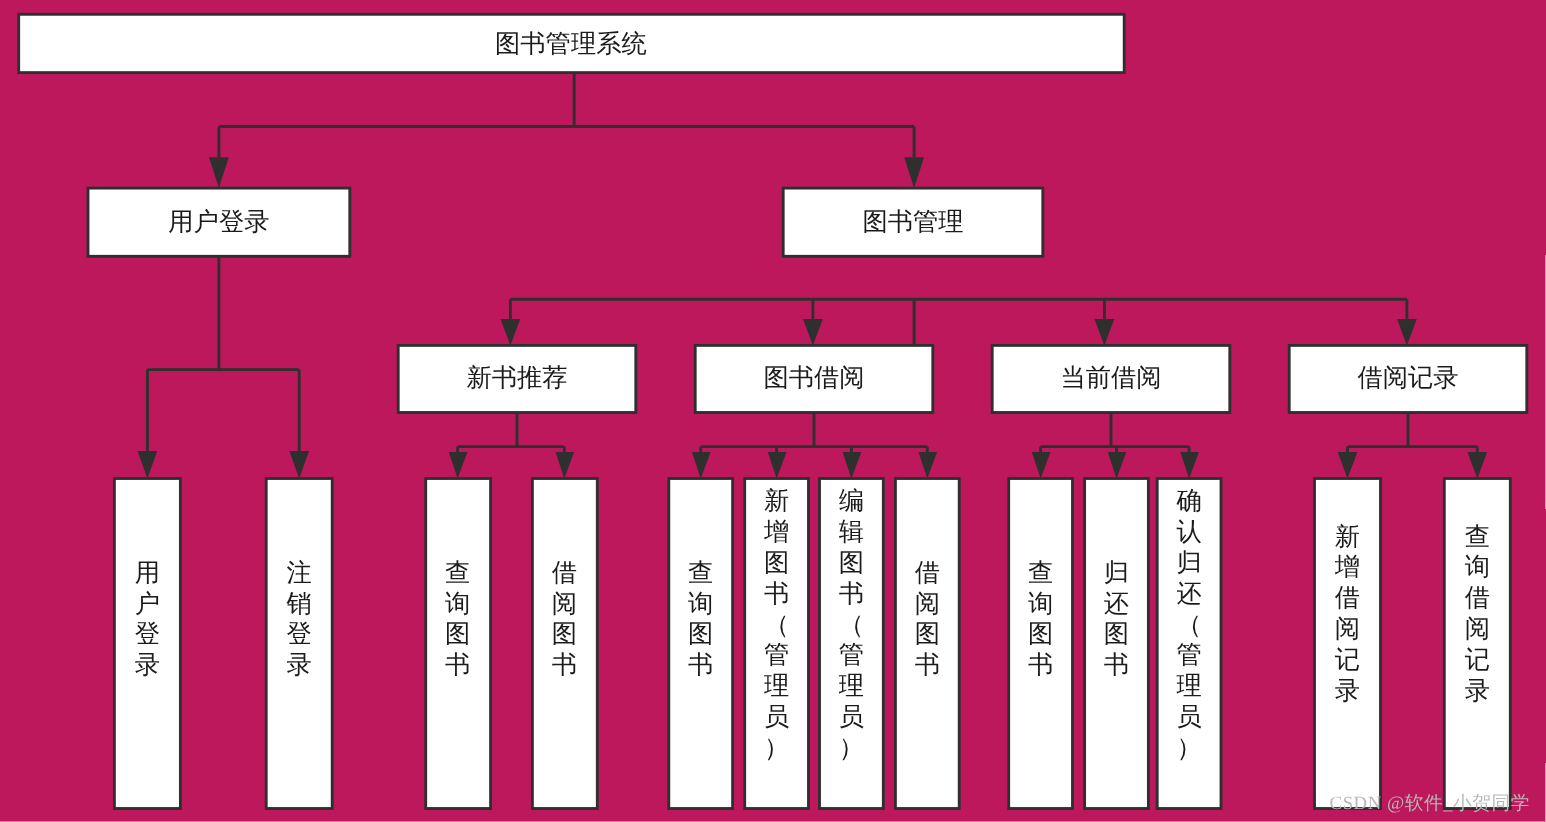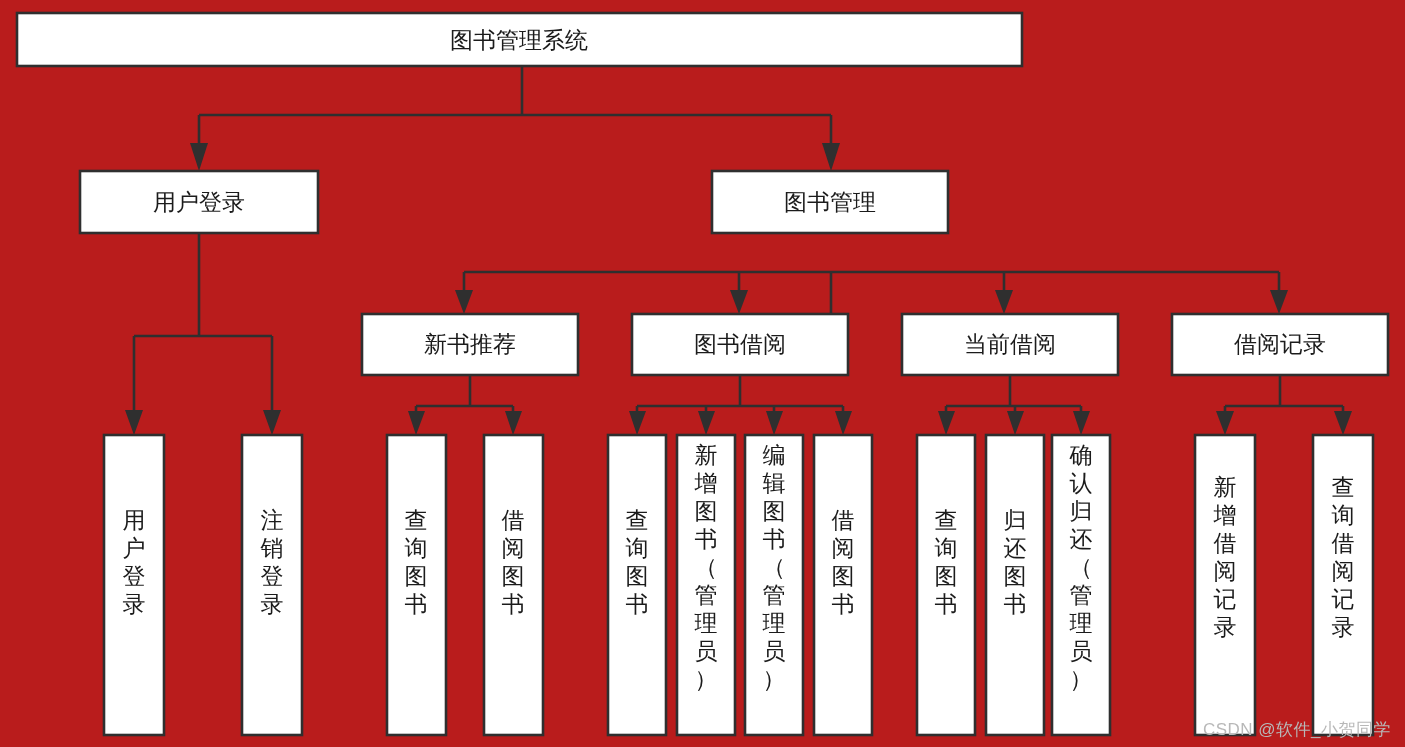--- a/index.html
+++ b/index.html
@@ -7,21 +7,21 @@
     padding: 0;
     background: #ffffff;
   }
   body {
     font-family: "DejaVu Sans", "Liberation Sans", sans-serif;
   }
   #diagram-root {
     position: relative;
     width: 1405px;
     height: 747px;
-    background: #b91c1c;
+    background: #be185d;
     overflow: hidden;
   }
   svg.diagram-canvas {
     position: absolute;
     left: 0;
     top: 0;
     width: 1405px;
     height: 747px;
     display: block;
   }
@@ -51,21 +51,21 @@
   }
   .arrow-head {
     fill: #2f2f2f;
     stroke: none;
   }
   .watermark {
     position: absolute;
     right: 14px;
     bottom: 6px;
     color: #b8b8b8;
-    font-family: Liberation Sans, sans-serif;
+    font-family: Liberation Serif, serif;
     font-size: 17px;
     letter-spacing: 0.5px;
     white-space: nowrap;
     user-select: none;
   }
 </style>
 </head>
 <body>
 
 <div id="diagram-root">

